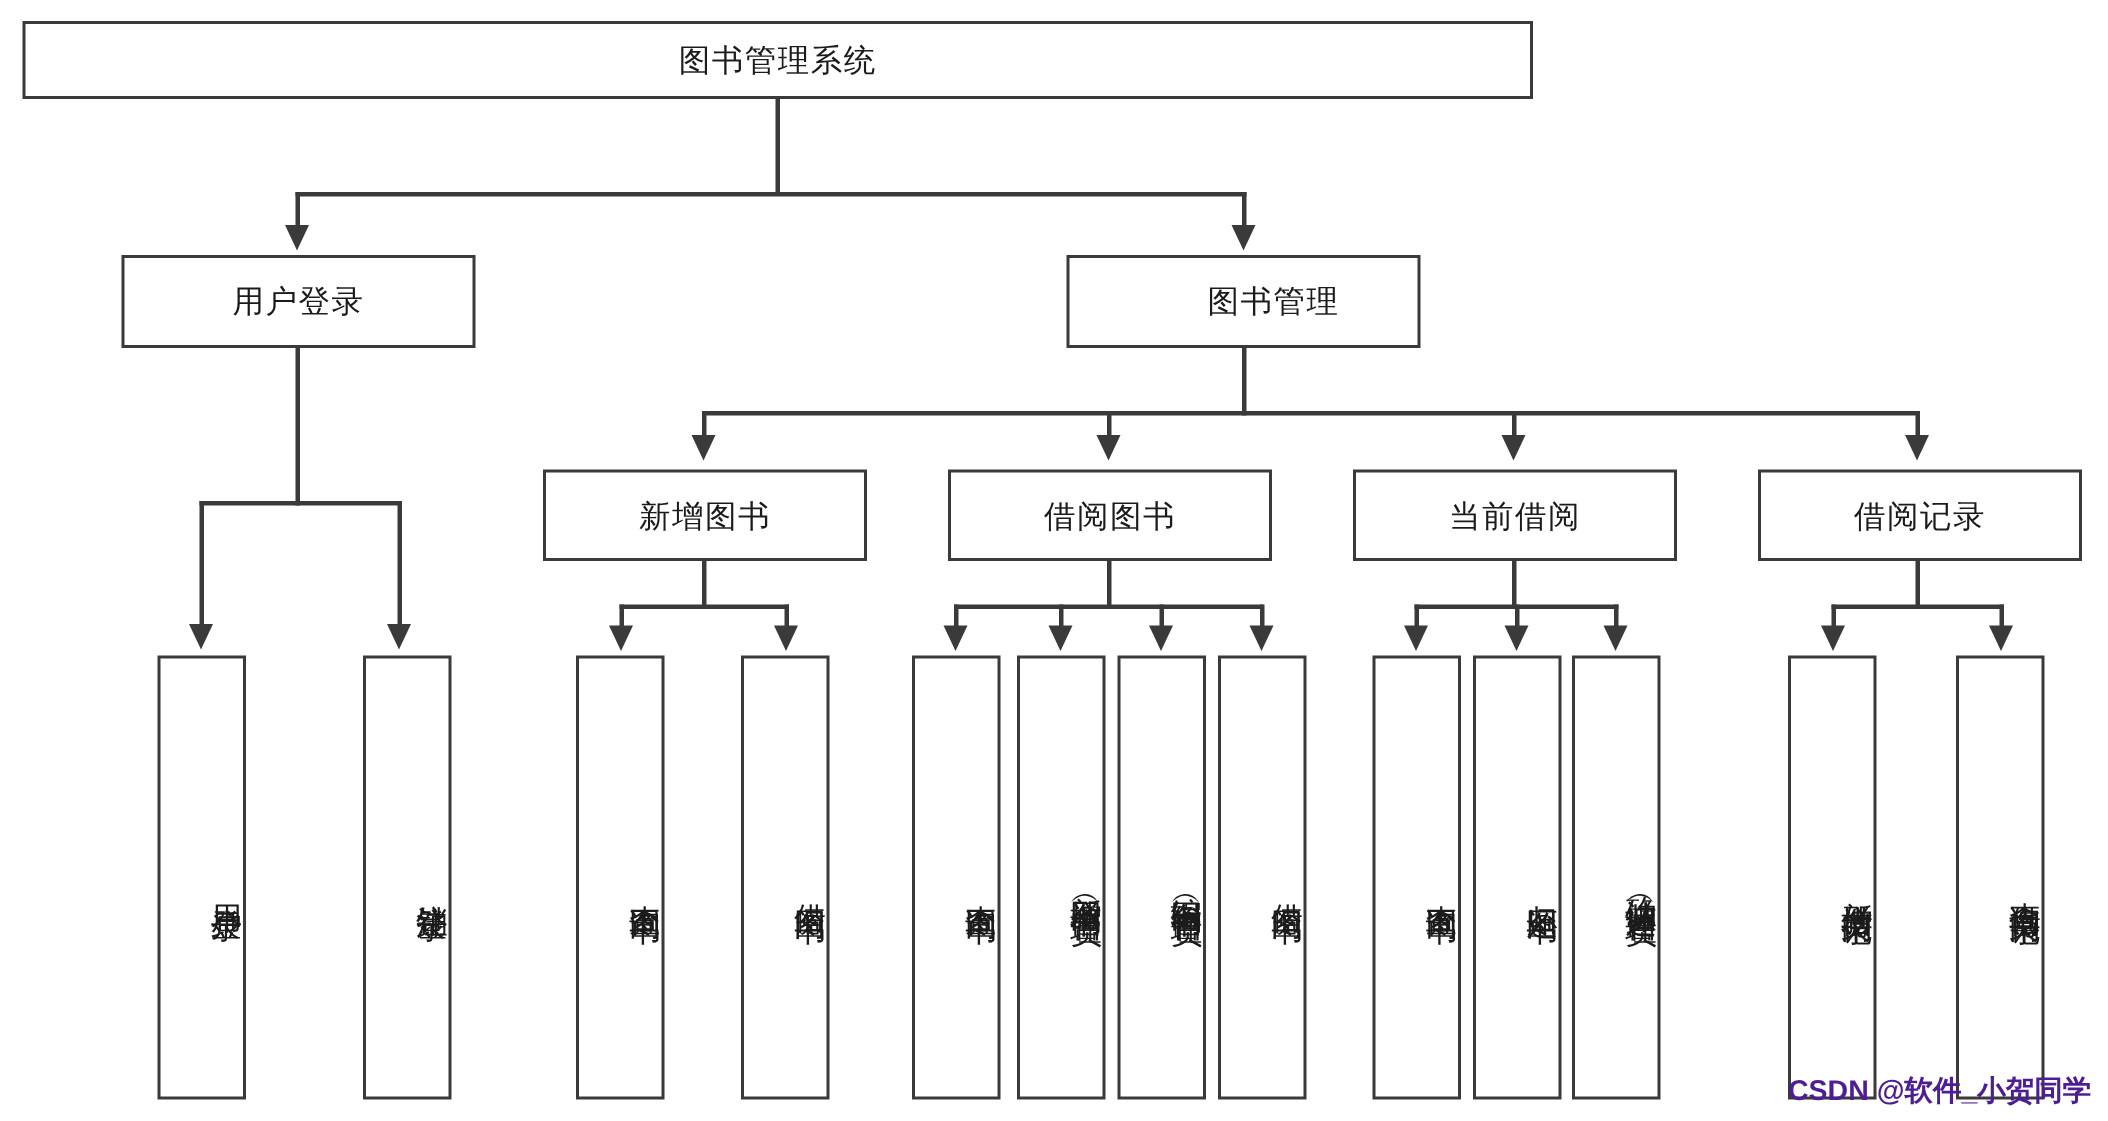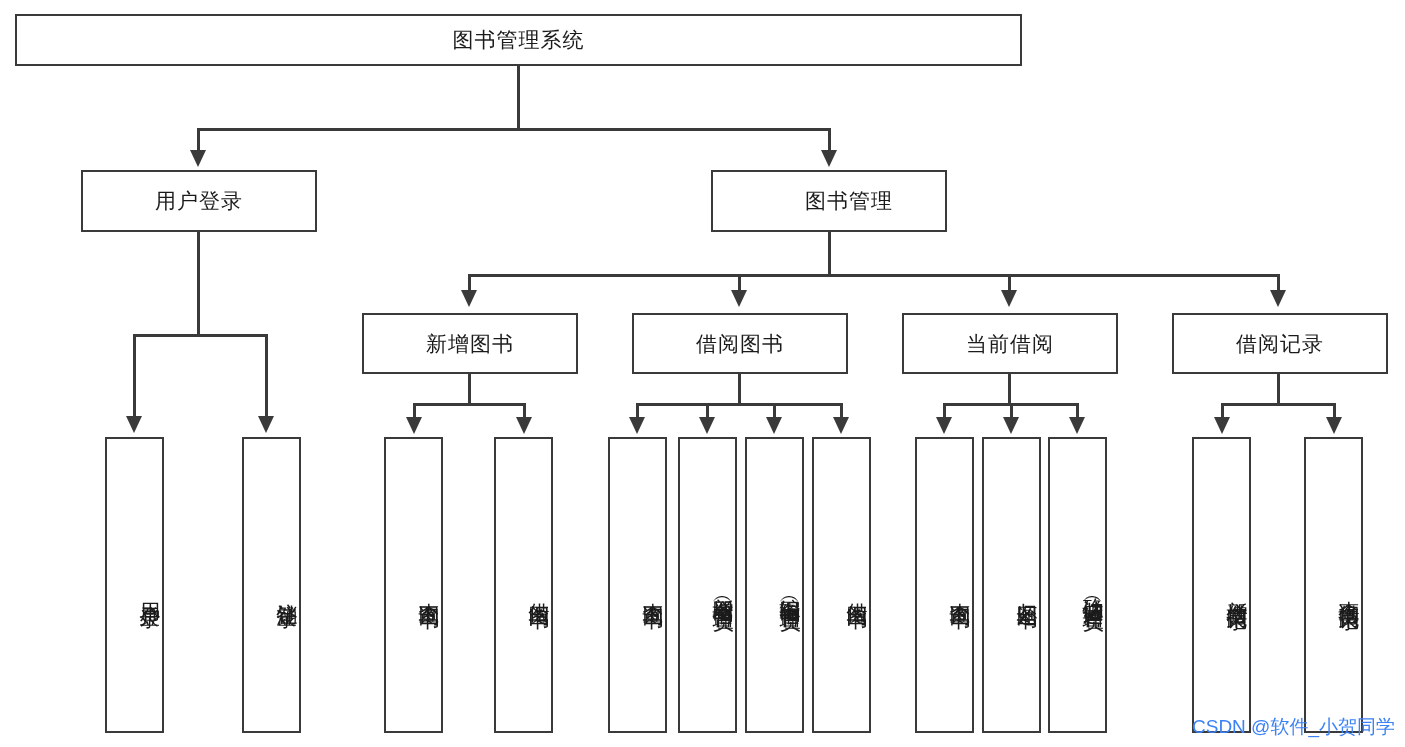--- a/index.html
+++ b/index.html
@@ -51,23 +51,24 @@
     width:0;height:0;
     border-left:8px solid transparent;
     border-right:8px solid transparent;
     border-top:17px solid #3a3a3a;
   }
 
   
   .watermark{
     position:absolute;
     font-size:19px;
-    color:#3b82f6;
+    color:#4c1d95;
     white-space:nowrap;
     user-select:none;
+    font-weight:bold;
   }
 </style>
 </head>
 <body>
 
 <div id="canvas">
 
   <div class="node root" style="left:15px;top:14px;width:1007px;height:52px;">
     <span>图书管理系统</span>
   </div>

